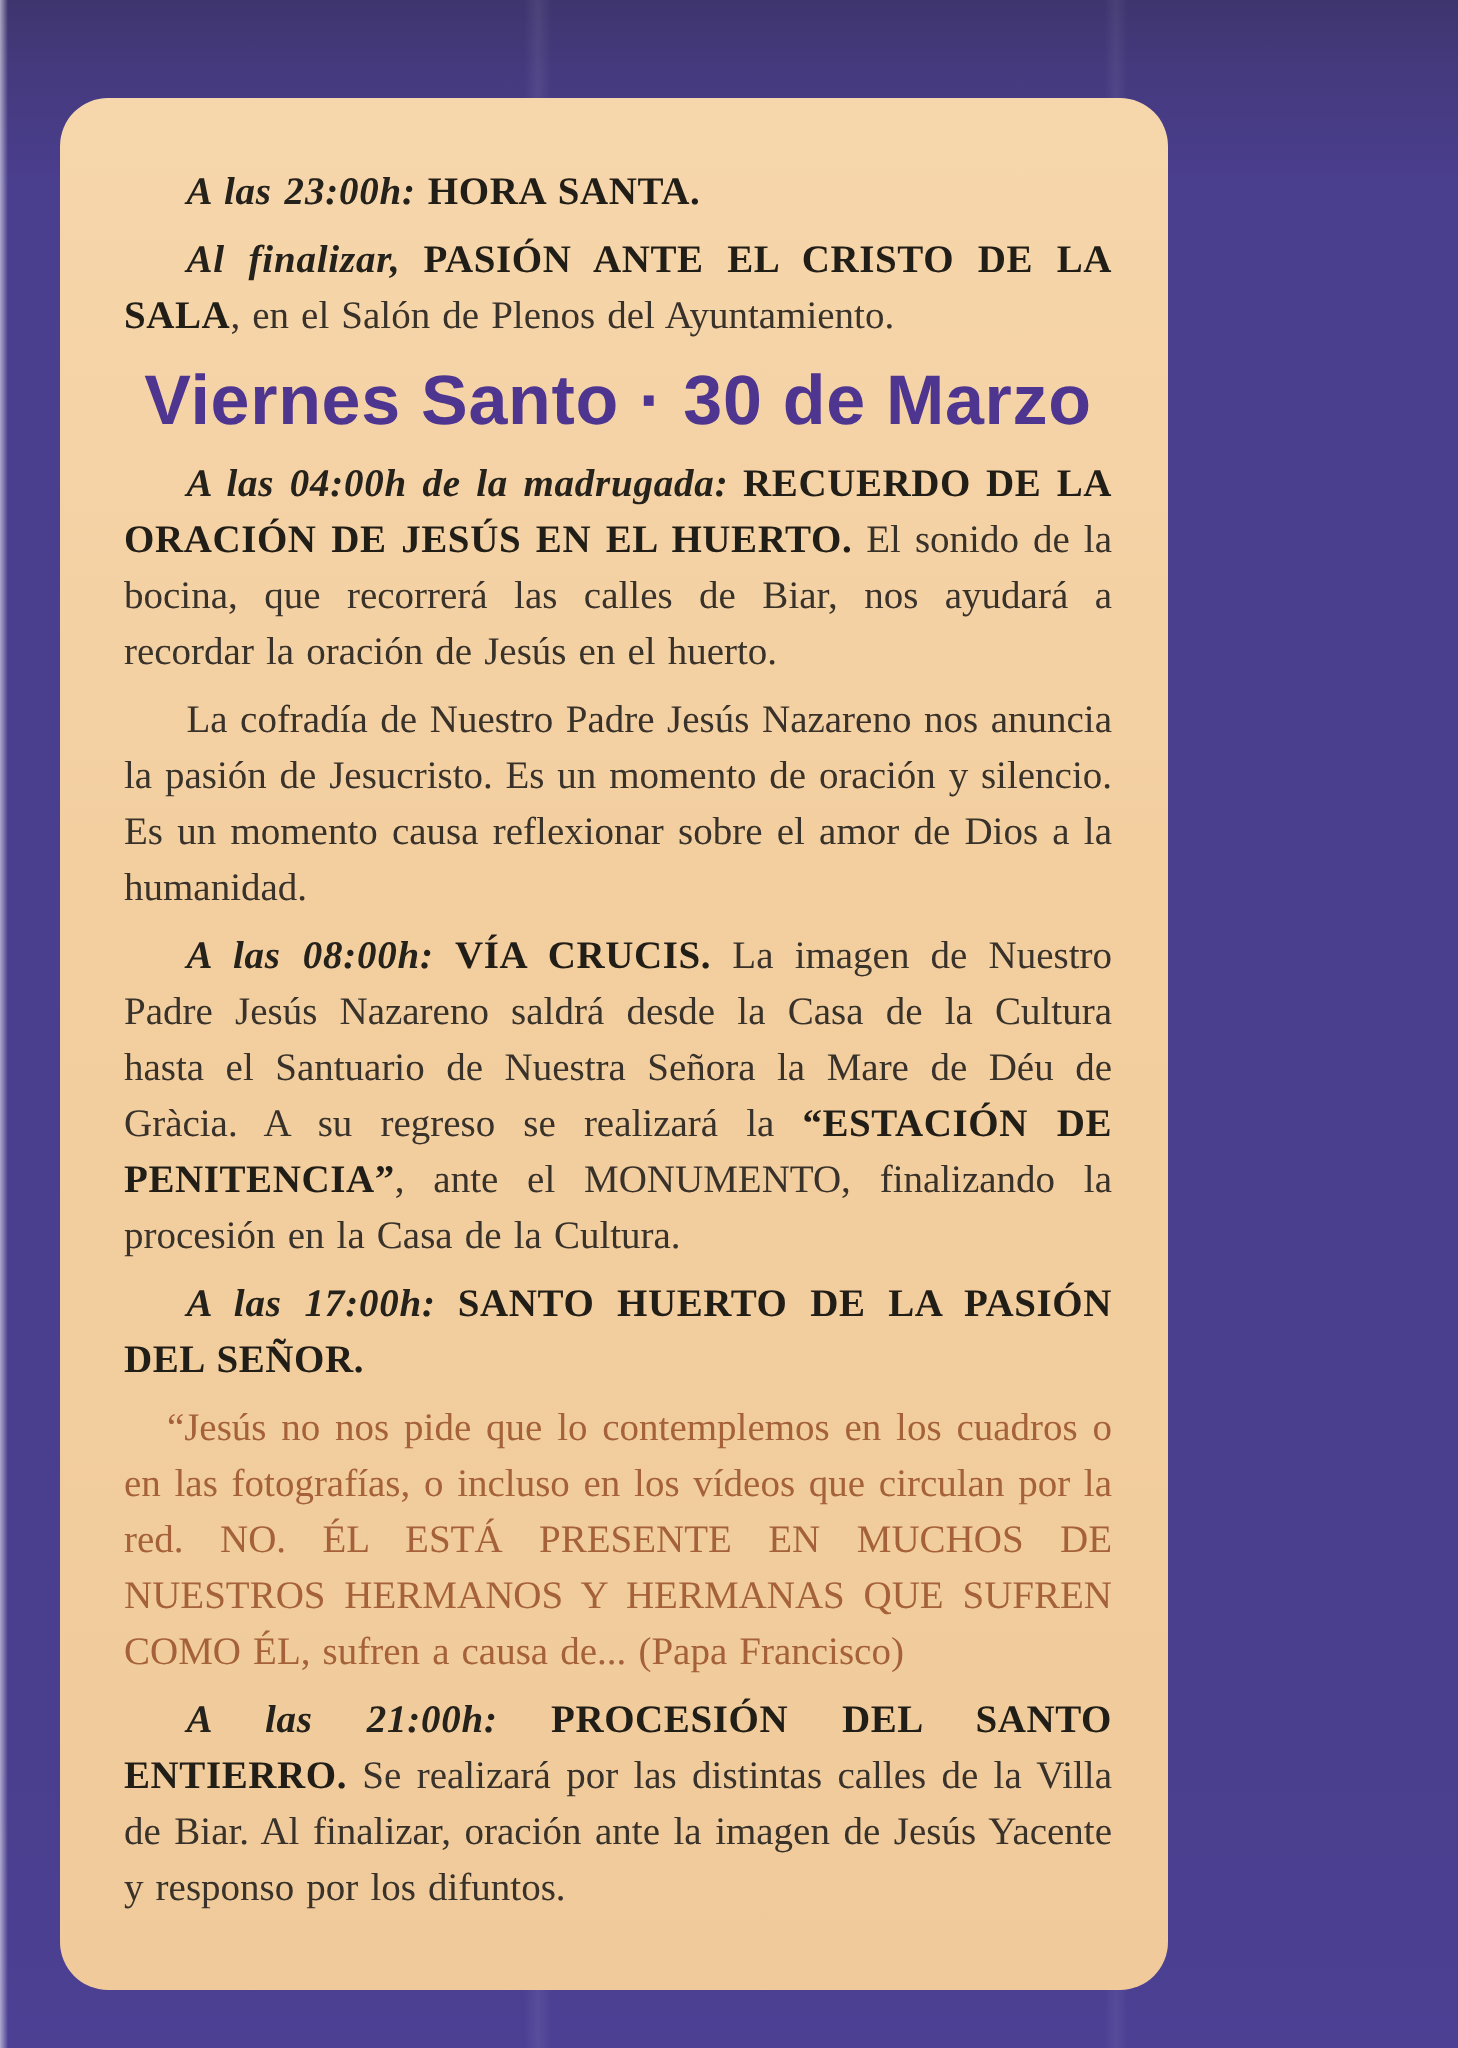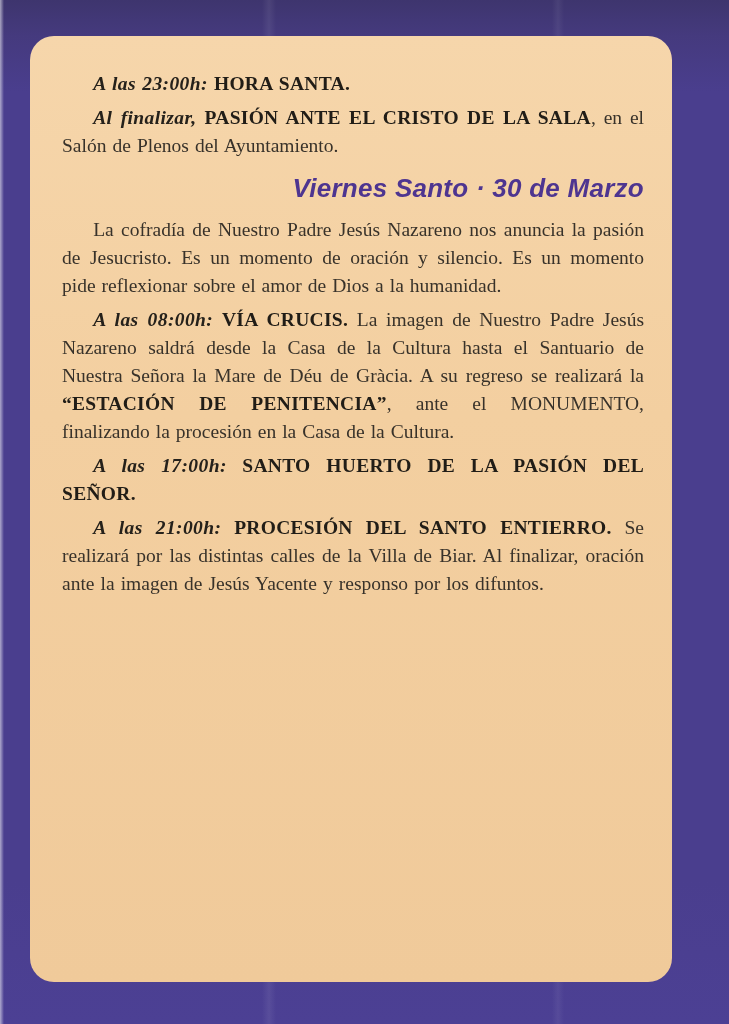--- a/index.html
+++ b/index.html
@@ -14,70 +14,71 @@
   }
   
   .page::before {
     content: ""; position: absolute; inset: 0; pointer-events: none;
     background:
       linear-gradient(90deg, rgba(255,255,255,0.55), rgba(255,255,255,0)) 0 0 / 4px 100% no-repeat,
       linear-gradient(90deg, rgba(255,255,255,0), rgba(255,255,255,0.07), rgba(255,255,255,0)) 262px 0 / 14px 100% no-repeat,
       linear-gradient(90deg, rgba(255,255,255,0), rgba(255,255,255,0.06), rgba(255,255,255,0)) 552px 0 / 12px 100% no-repeat;
   }
   .card {
-    position: absolute; left: 30px; top: 36px;
-    width: 642px; height: 946px;
+    position: absolute; left: 30px; top: 49px;
+    width: 554px; height: 946px;
     box-sizing: border-box;
     background: linear-gradient(180deg, #f6d6ab 0%, #f3cfa0 40%, #f0ca9a 100%);
     border-radius: 24px;
     padding: 34px 28px 0 32px;
   }
   p {
     margin: 0 0 6px 0;
     font-size: 19.5px;
     line-height: 28px;
     color: #38322a;
     text-align: justify;
     text-indent: 1.6em;
     word-spacing: 0.06em;
   }
   .quote { color: #a5623a; text-indent: 1.1em; }
   .time  { font-weight: bold; font-style: italic; color: #25211b; letter-spacing: 0.02em; }
   .title { font-weight: bold; color: #211d17; letter-spacing: 0.015em; }
   .day-heading {
     font-family: "Liberation Sans", "DejaVu Sans", sans-serif;
     font-weight: bold;
-    font-size: 26px;
+    font-size: 35px;
     line-height: 32px;
     color: #4e3590;
     margin: 12px 0 12px 0;
     text-indent: 0;
-    text-align: right;
+    text-align: center;
     letter-spacing: 0.01em;
-    font-style: italic;
   }
 </style>
 </head>
 <body>
 
 <div class="page">
   <div class="card">
 
     <p class="event"><span class="time">A las 23:00h:</span> <span class="title">HORA SANTA.</span></p>
 
 
     <p class="event"><span class="time">Al finalizar,</span> <span class="title">PASIÓN ANTE EL CRISTO DE LA SALA</span><span>, en el Salón de Plenos del Ayuntamiento.</span></p>
 
     <h1 class="day-heading">Viernes Santo · 30 de Marzo</h1>
 
 
+    <p class="event"><span class="time">A las 04:00h de la madrugada:</span> <span class="title">RECUERDO DE LA ORACIÓN DE JESÚS EN EL HUERTO.</span><span> El sonido de la bocina, que recorrerá las calles de Biar, nos ayudará a recordar la oración de Jesús en el huerto.</span></p>
 
-    <p class="body-para">La cofradía de Nuestro Padre Jesús Nazareno nos anuncia la pasión de Jesucristo. Es un momento de oración y silencio. Es un momento pide reflexionar sobre el amor de Dios a la humanidad.</p>
+    <p class="body-para">La cofradía de Nuestro Padre Jesús Nazareno nos anuncia la pasión de Jesucristo. Es un momento de oración y silencio. Es un momento causa reflexionar sobre el amor de Dios a la humanidad.</p>
 
     <p class="event"><span class="time">A las 08:00h:</span> <span class="title">VÍA CRUCIS.</span><span> La imagen de Nuestro Padre Jesús Nazareno saldrá desde la Casa de la Cultura hasta el Santuario de Nuestra Señora la Mare de Déu de Gràcia. A su regreso se realizará la </span><span class="title">“ESTACIÓN DE PENITENCIA”</span><span>, ante el MONUMENTO, finalizando la procesión en la Casa de la Cultura.</span></p>
 
     <p class="event"><span class="time">A las 17:00h:</span> <span class="title">SANTO HUERTO DE LA PASIÓN DEL SEÑOR.</span></p>
 
+    <p class="quote">“Jesús no nos pide que lo contemplemos en los cuadros o en las fotografías, o incluso en los vídeos que circulan por la red. NO. ÉL ESTÁ PRESENTE EN MUCHOS DE NUESTROS HERMANOS Y HERMANAS QUE SUFREN COMO ÉL, sufren a causa de... (Papa Francisco)</p>
 
     <p class="event"><span class="time">A las 21:00h:</span> <span class="title">PROCESIÓN DEL SANTO ENTIERRO.</span><span> Se realizará por las distintas calles de la Villa de Biar. Al finalizar, oración ante la imagen de Jesús Yacente y responso por los difuntos.</span></p>
 
   </div>
 </div>
 
 </body></html>

